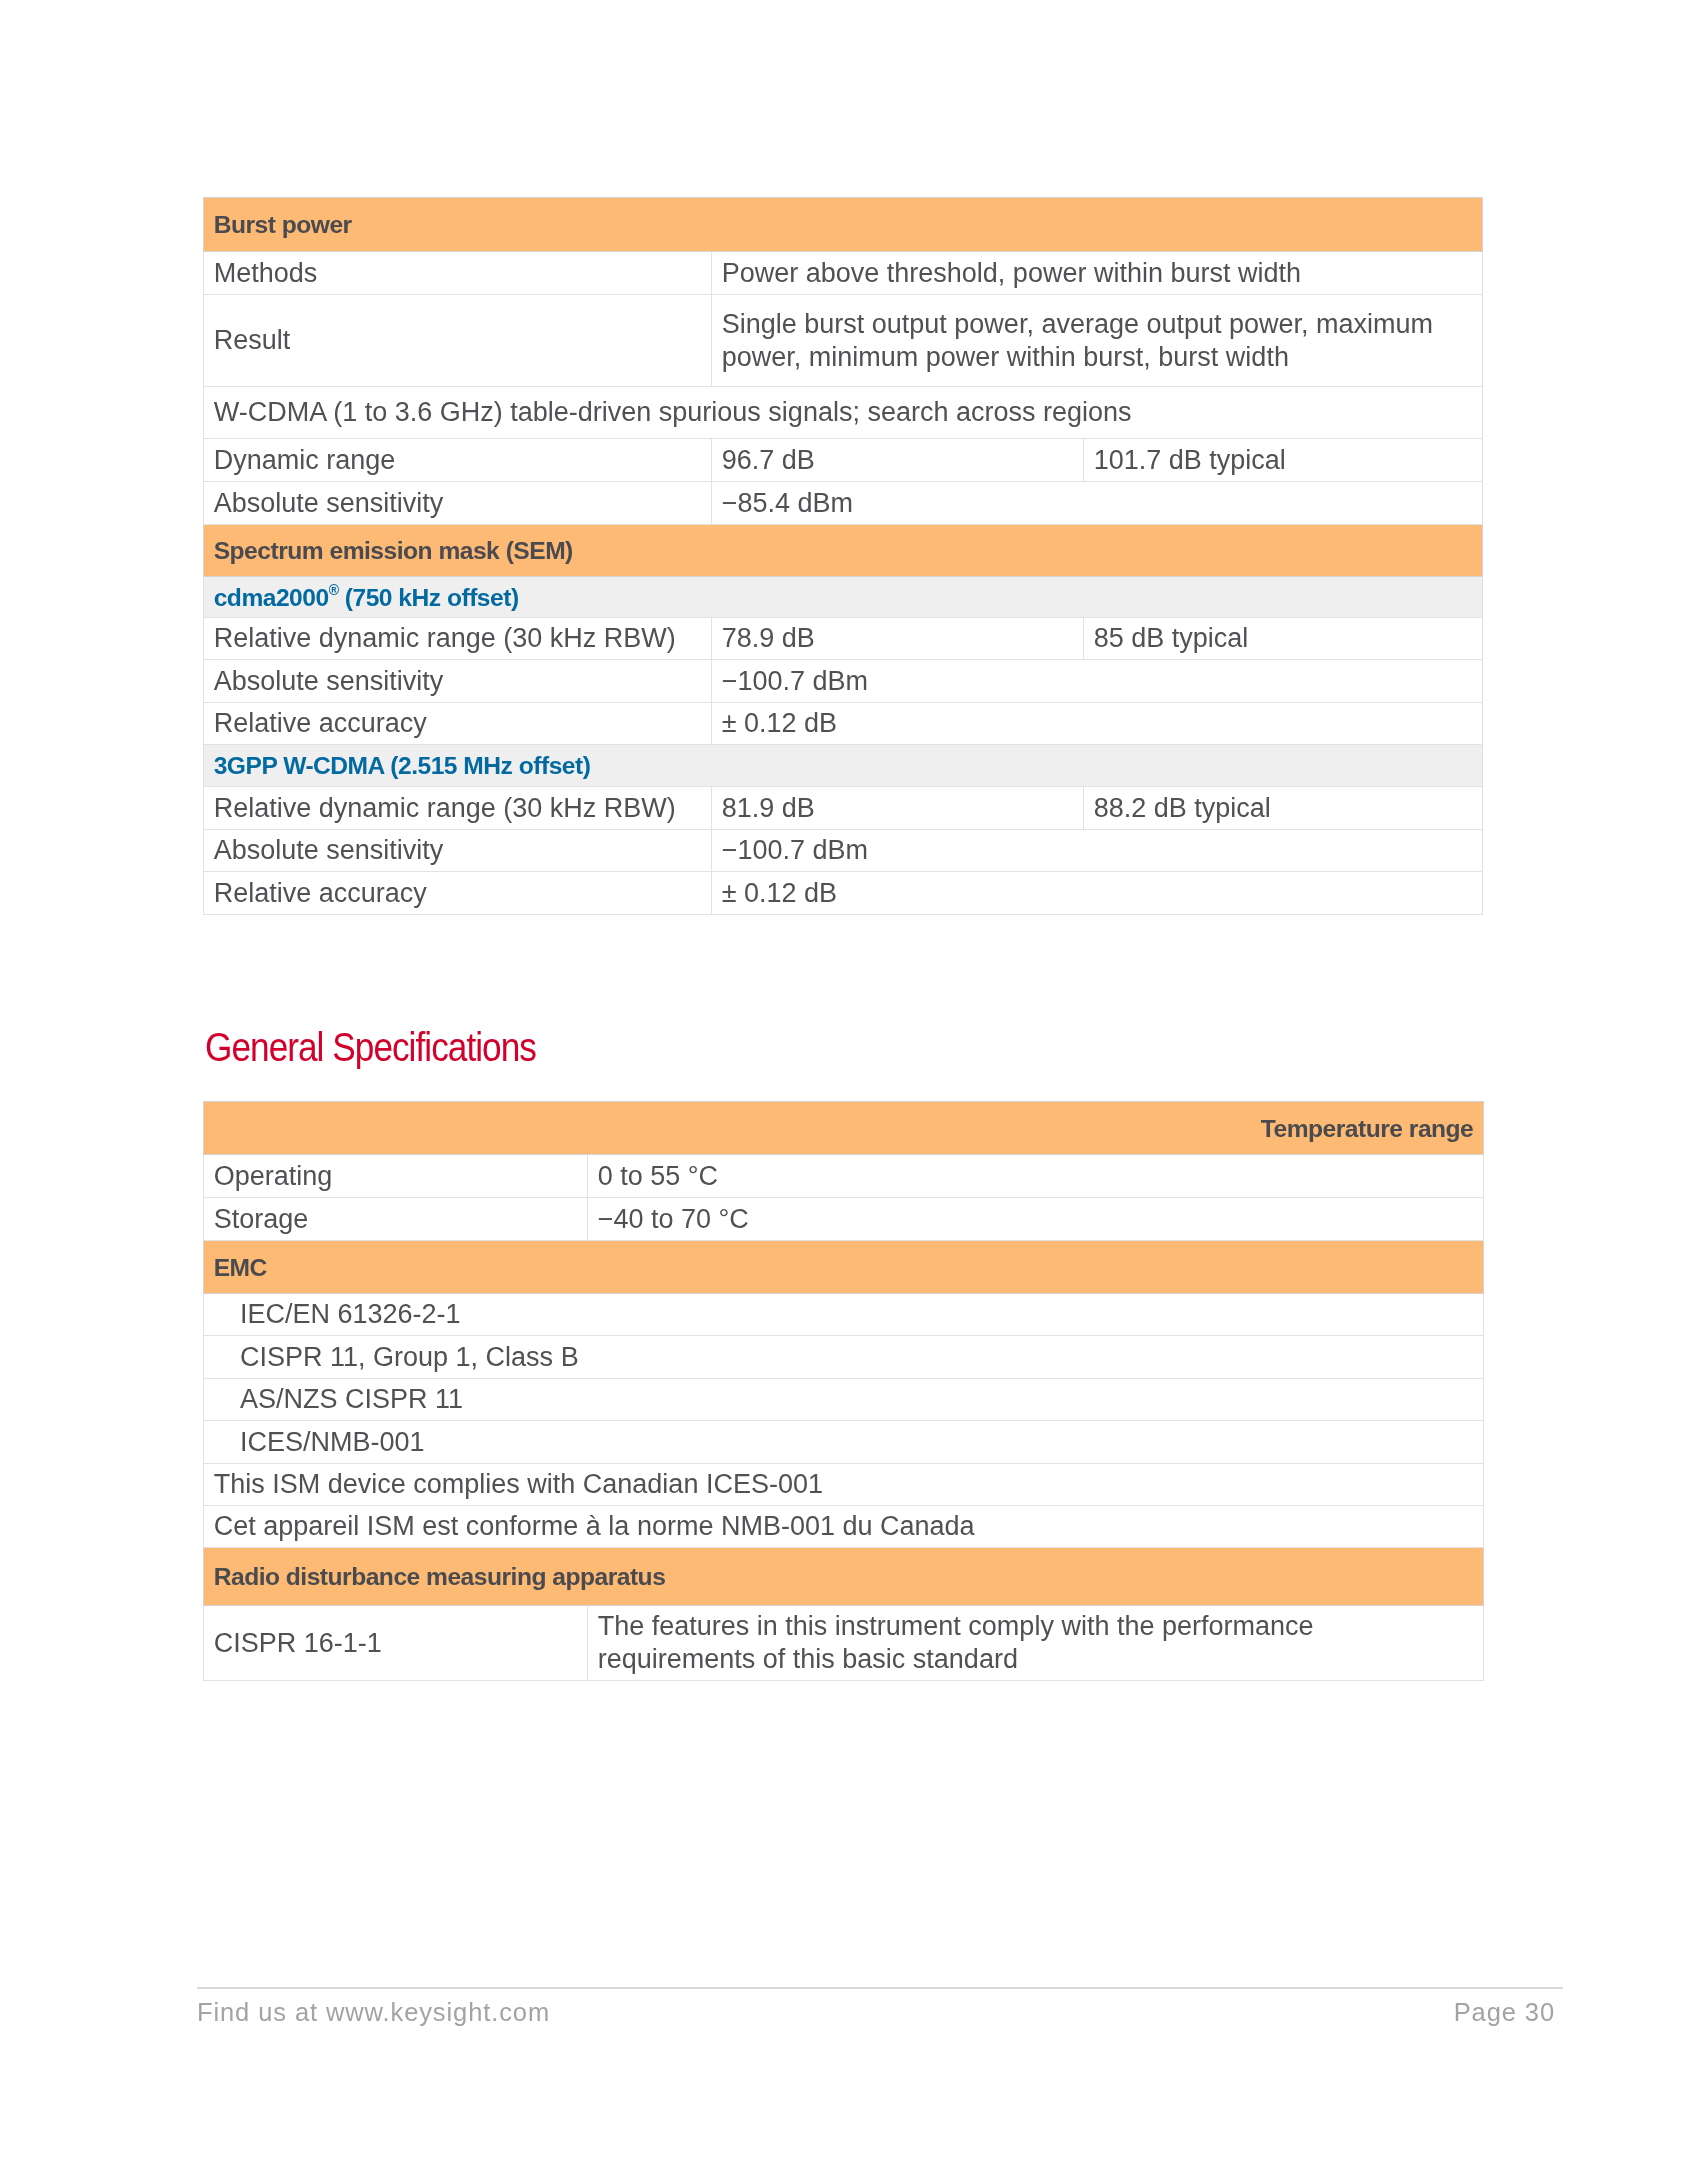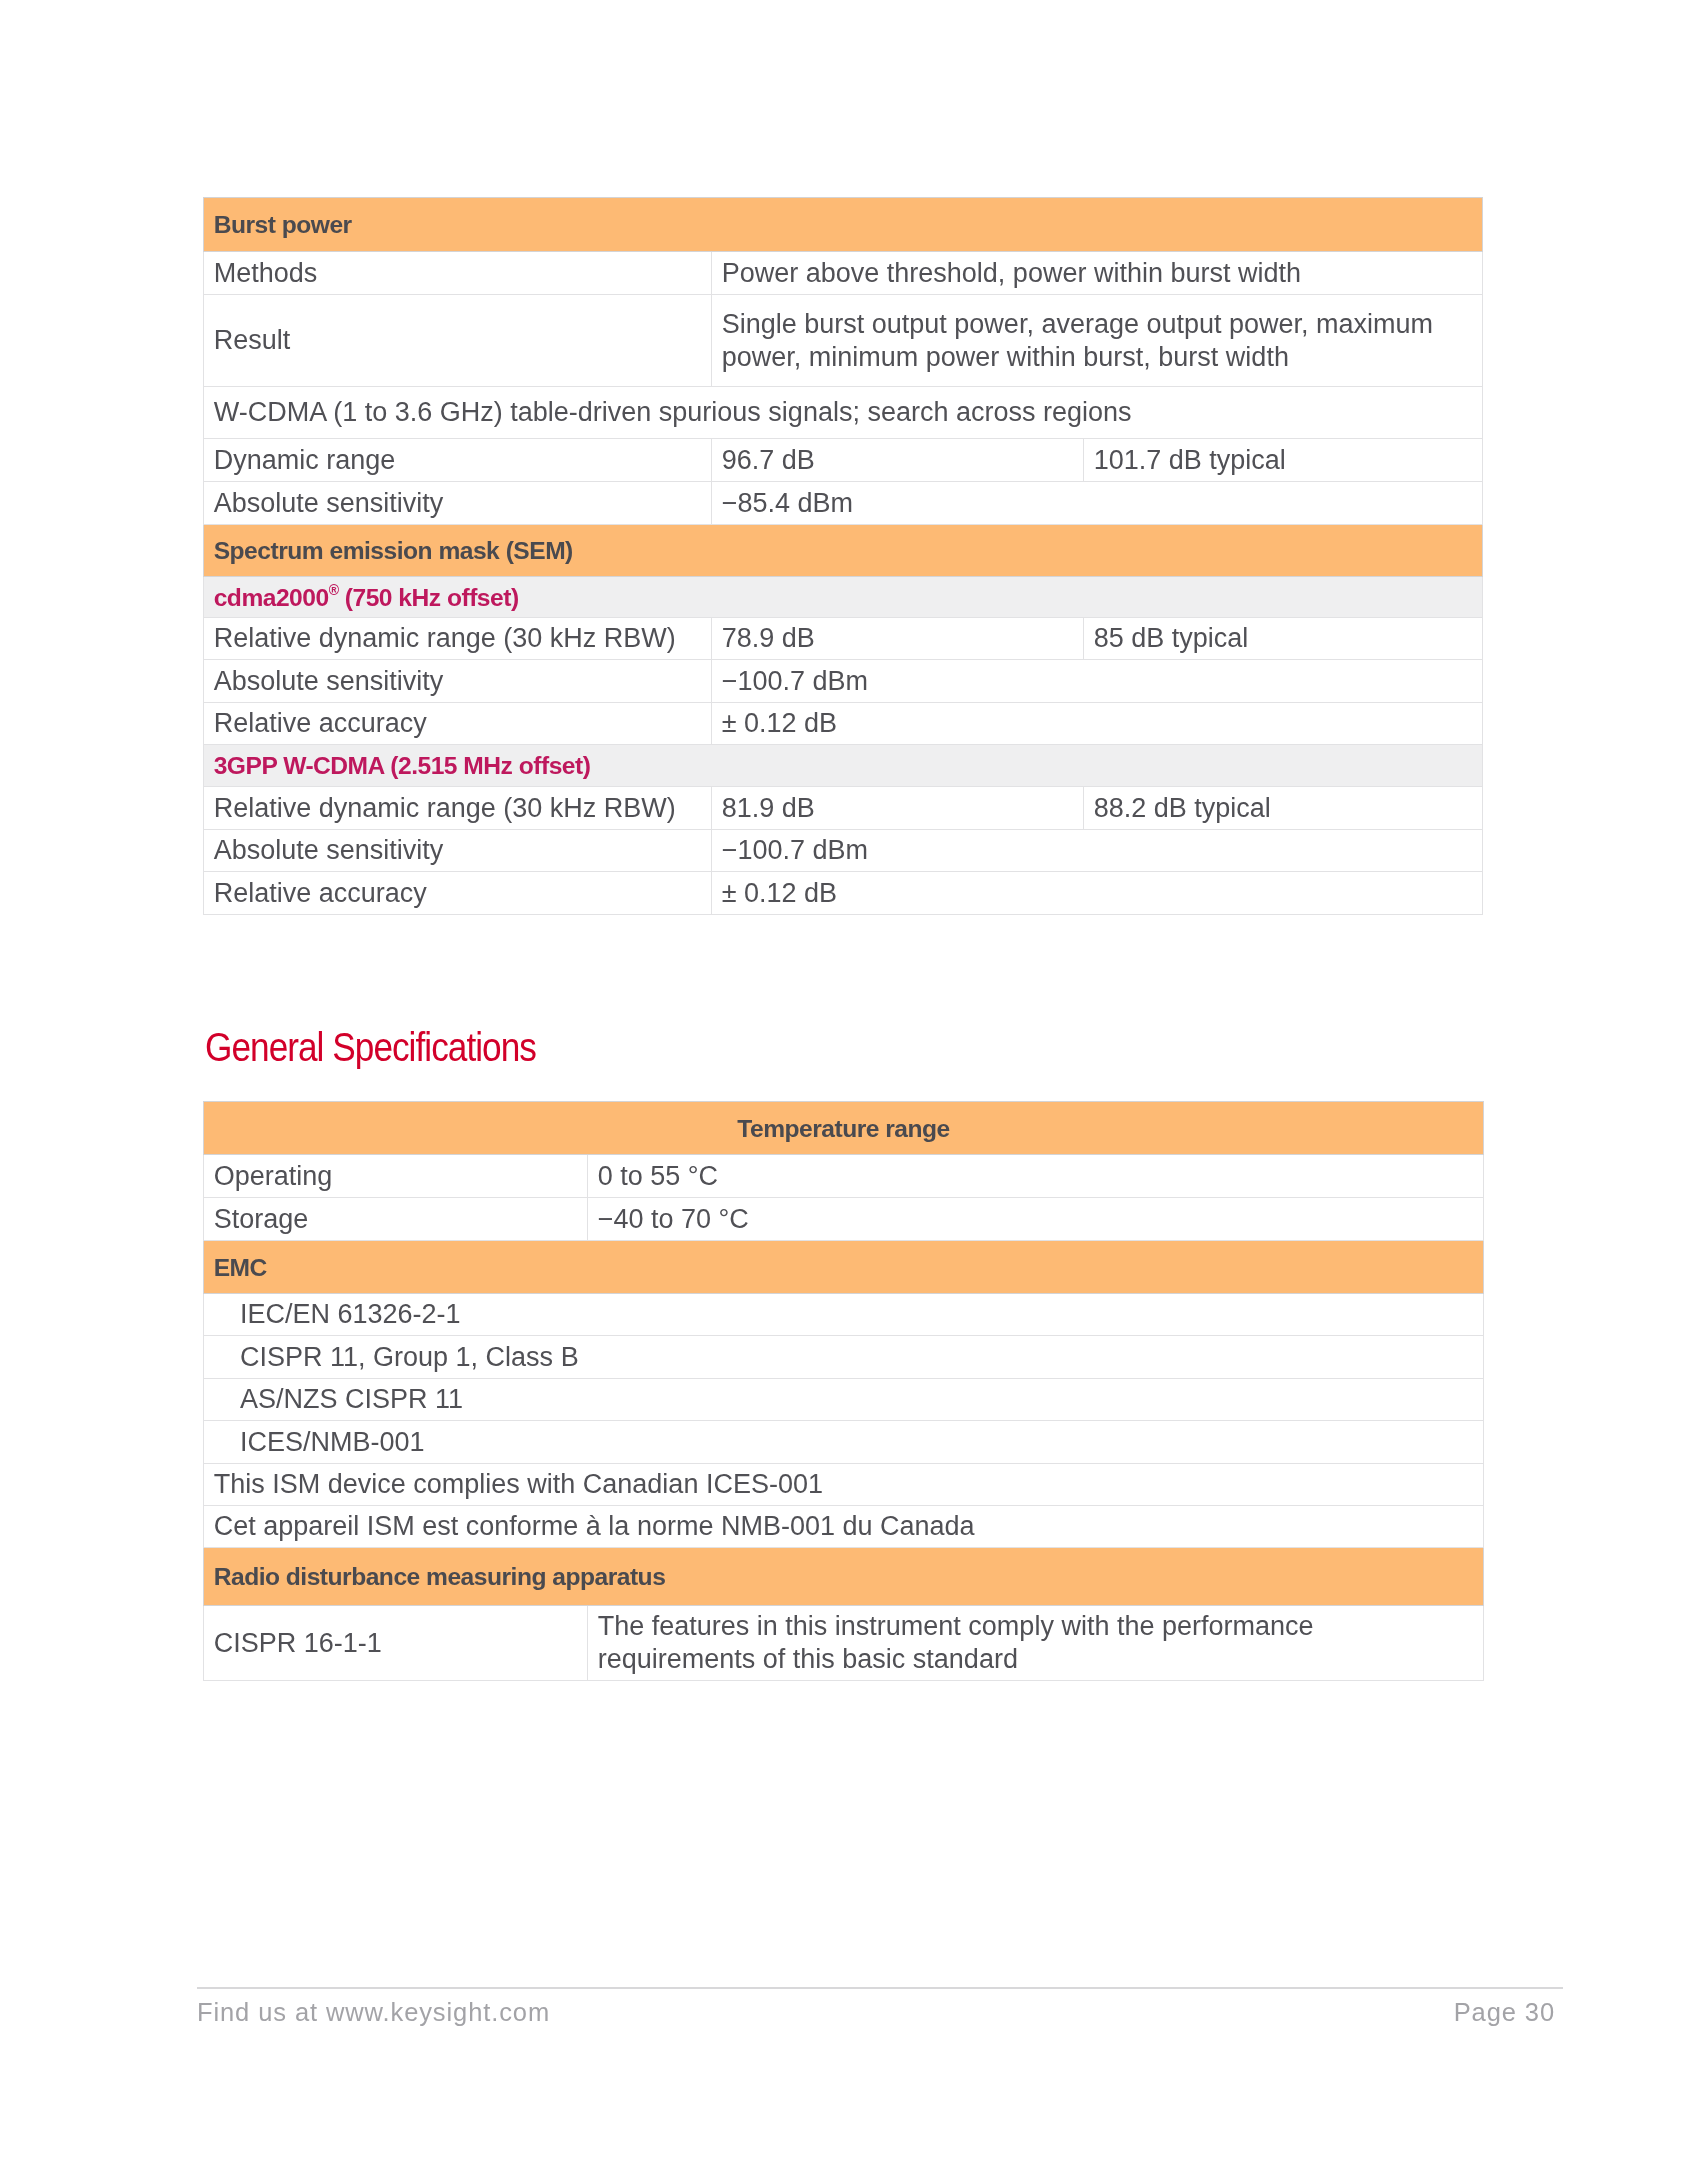--- a/index.html
+++ b/index.html
@@ -3,24 +3,24 @@
 <meta charset="utf-8">
 <style>
   html, body { margin:0; padding:0; background:#ffffff; }
   body { width:1685px; height:2180px; position:relative; overflow:hidden;
          font-family:"Liberation Sans", sans-serif; color:#4d4d52; }
   .spec-table { position:absolute; left:203px; width:1280px; border-collapse:collapse; table-layout:fixed; }
   .spec-table td { border:1.8px solid #e2e2e4; padding:0 9.7px; font-size:27px; line-height:33px;
                    vertical-align:middle; color:#505055; }
   .spec-table tr.sec td { background:#fdba74; font-weight:bold; font-size:24.6px; color:#4a4a4f;
                           letter-spacing:-0.5px; border-color:#d4d4d6; }
-  .spec-table tr.sub td { background:#efeff0; font-weight:bold; font-size:24.6px; color:#be185d;
+  .spec-table tr.sub td { background:#efeff0; font-weight:bold; font-size:24.6px; color:#0369a1;
                           letter-spacing:-0.5px; }
   .spec-table td.indent { padding-left:36px; }
-  .spec-table td.center { text-align:center; }
+  .spec-table td.center { text-align:right; }
   sup { font-size:14px; vertical-align:top; line-height:19.3px; }
   #t1 { top:197px; }
   #t2 { top:1101px; }
   .heading { position:absolute; left:205px; top:1025px; font-size:40px; color:#d2002a;
              letter-spacing:-1.1px; transform:scaleX(0.88); transform-origin:left center; white-space:nowrap; }
   .footer-line { position:absolute; left:197px; top:1987px; width:1366px; height:1.8px; background:#d8d8da; }
   .footer-left, .footer-right { position:absolute; top:1998px; font-size:25.5px; color:#a3a3a7; letter-spacing:0.9px; }
   .footer-left { left:197px; }
   .footer-right { right:130px; }
 </style>

